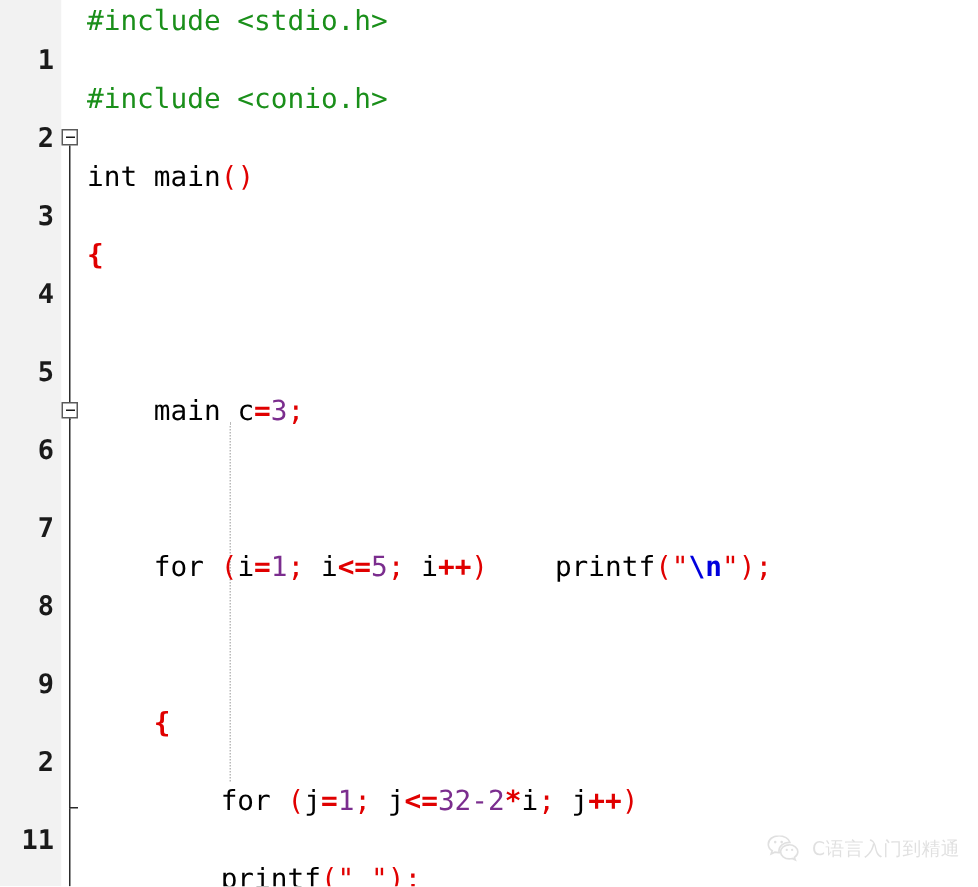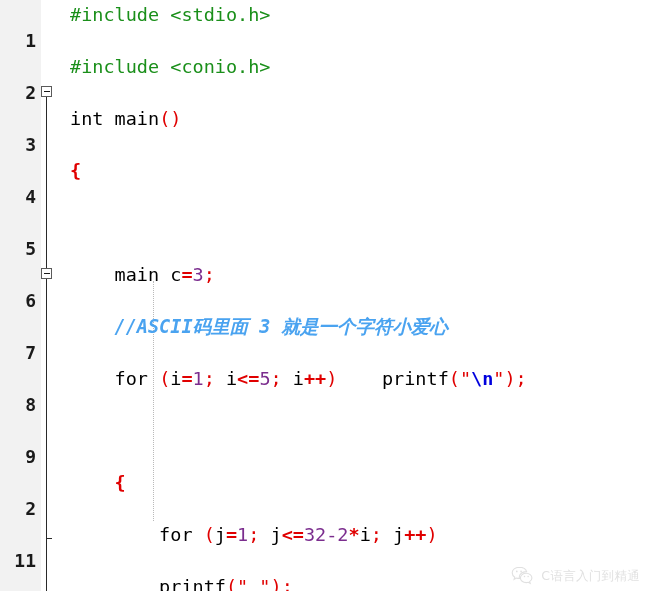--- a/index.html
+++ b/index.html
@@ -64,21 +64,20 @@
   .codetext {
     position: absolute;
     left: 58px;
     top: 0;
     height: 26px;
     line-height: 26px;
     font-family: "DejaVu Sans Mono", "Liberation Mono", monospace;
     font-size: 18.5px;
     letter-spacing: 0px;
     color: #000000;
-    margin-left: 12px;
   }
 
   
   .fold-box {
     position: absolute;
     left: 41px;
     width: 11px;
     height: 11px;
     box-sizing: border-box;
     border: 1px solid #5a5a5a;
@@ -123,21 +122,21 @@
   .num   { color: #7b2d8e; }               
   .str   { color: #e00000; }               
   .esc   { color: #0000dd; font-weight: bold; }  
   .brace { color: #e00000; font-weight: bold; }  
   .cmt   { color: #4aa3f0; font-style: italic; font-weight: bold; }
 
   
   #watermark {
     position: absolute;
     right: 12px;
-    bottom: 4px;
+    bottom: 14px;
     display: flex;
     align-items: center;
     gap: 7px;
     opacity: 0.30;
     pointer-events: none;
   }
   #watermark .wm-text {
     font-family: "DejaVu Sans", "Liberation Sans", sans-serif;
     font-size: 12.5px;
     color: #9a9a9a;
@@ -192,21 +191,20 @@
     <span class="lineno">5</span>
   </div>
 
   <div class="code-row" style="top:132px;">
     <span class="lineno">6</span>
     <span class="codetext">    <span class="kw">main</span> <span class="id">c</span><span class="op">=</span><span class="num">3</span><span class="punc">;</span></span>
   </div>
 
   <div class="code-row" style="top:158px;">
     <span class="lineno">7</span>
-    <span class="codetext">    <span class="cmt">//ASCII码里面 3 就是一个字符小爱心</span></span>
   </div>
 
   <div class="code-row" style="top:184px;">
     <span class="lineno">8</span>
     <span class="codetext">    <span class="kw">for</span> <span class="punc">(</span><span class="id">i</span><span class="op">=</span><span class="num">1</span><span class="punc">;</span> <span class="id">i</span><span class="op">&lt;=</span><span class="num">5</span><span class="punc">;</span> <span class="id">i</span><span class="op">++</span><span class="punc">)</span>    <span class="fn">printf</span><span class="punc">(</span><span class="str">"</span><span class="esc">\n</span><span class="str">"</span><span class="punc">)</span><span class="punc">;</span></span>
   </div>
 
   <div class="code-row" style="top:210px;">
     <span class="lineno">9</span>
   </div>

